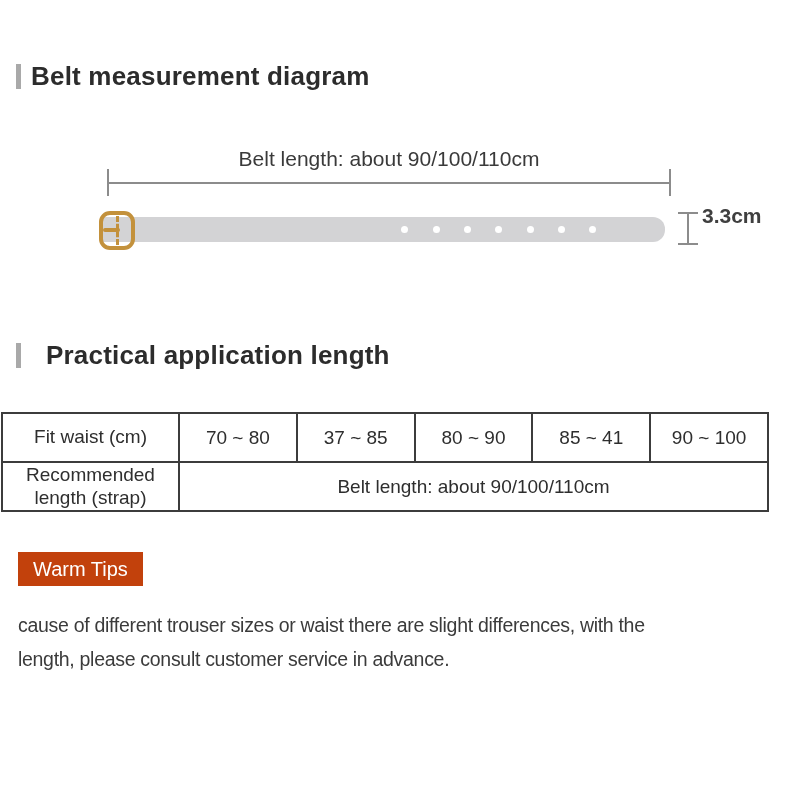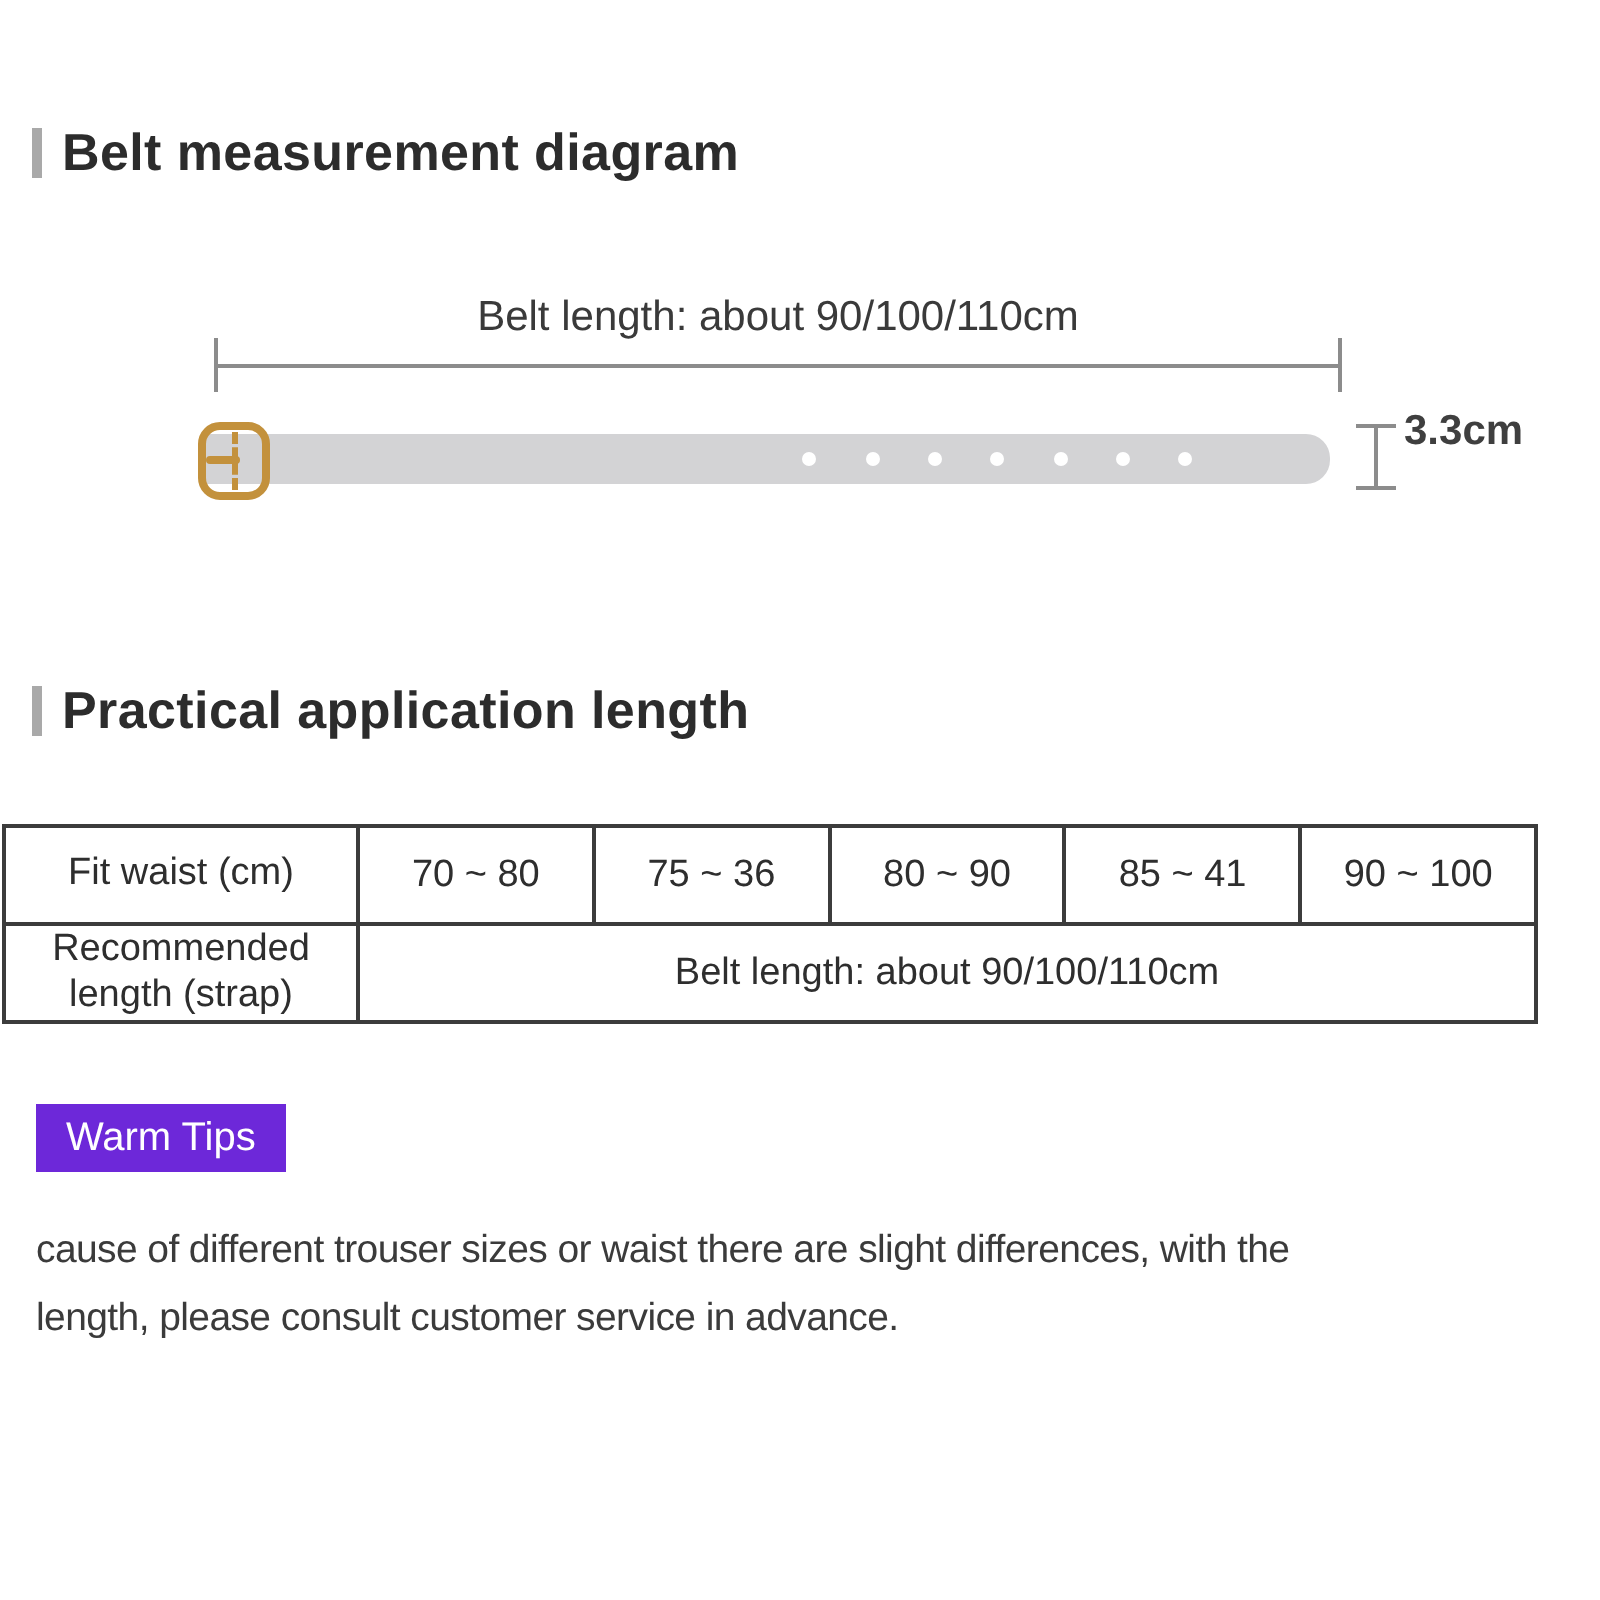--- a/index.html
+++ b/index.html
@@ -80,52 +80,52 @@
     <div class="buckle" style="border-color: rgb(195, 145, 60);"></div>
     <div class="buckle-dash" style="border-left-color: rgb(195, 145, 60);"></div>
     <div class="buckle-prong" style="background: rgb(195, 145, 60);"></div>
 
     <div class="ibeam-v"></div>
     <div class="ibeam-cap top"></div>
     <div class="ibeam-cap bottom"></div>
     <div class="width-label">3.3cm</div>
   </div>
 
-  <div class="heading" style="top:340px;">
+  <div class="heading" style="top:340px;gap:15px;">
     <div class="bar"></div>
     <div class="title">Practical application length</div>
   </div>
 
   <div class="size-table-wrap">
     <table class="size-table">
       <colgroup>
         <col style="width:177px;">
           <col>
           <col>
           <col>
           <col>
           <col>
       </colgroup>
       <tbody>
           <tr class="r1">
         <td class="rowhead">Fit waist (cm)</td>
         <td>70 ~ 80</td>
-        <td>75 ~ 36</td>
+        <td>37 ~ 85</td>
         <td>80 ~ 90</td>
         <td>85 ~ 41</td>
         <td>90 ~ 100</td>
       </tr>
       <tr class="r2">
         <td class="rowhead">Recommended length (strap)</td>
         <td class="merged" colspan="5">Belt length: about 90/100/110cm</td>
       </tr>
     </tbody>
       </table>
   </div>
 
-  <div class="warm-badge" style="background: #6d28d9;">Warm Tips</div>
+  <div class="warm-badge" style="background: #c2410c;">Warm Tips</div>
 
   <div class="tips-text">
     <div class="line">cause of different trouser sizes or waist there are slight differences, with the</div>
     <div class="line">length, please consult customer service in advance.</div>
   </div>
 
 </div>
 
 </body></html>

